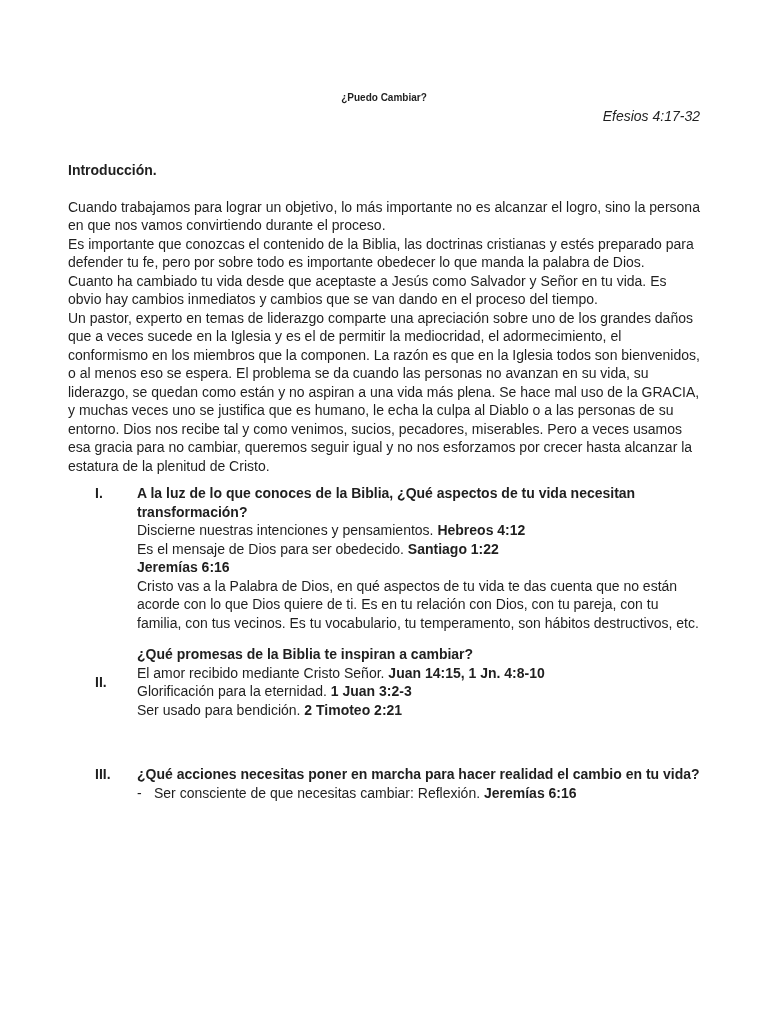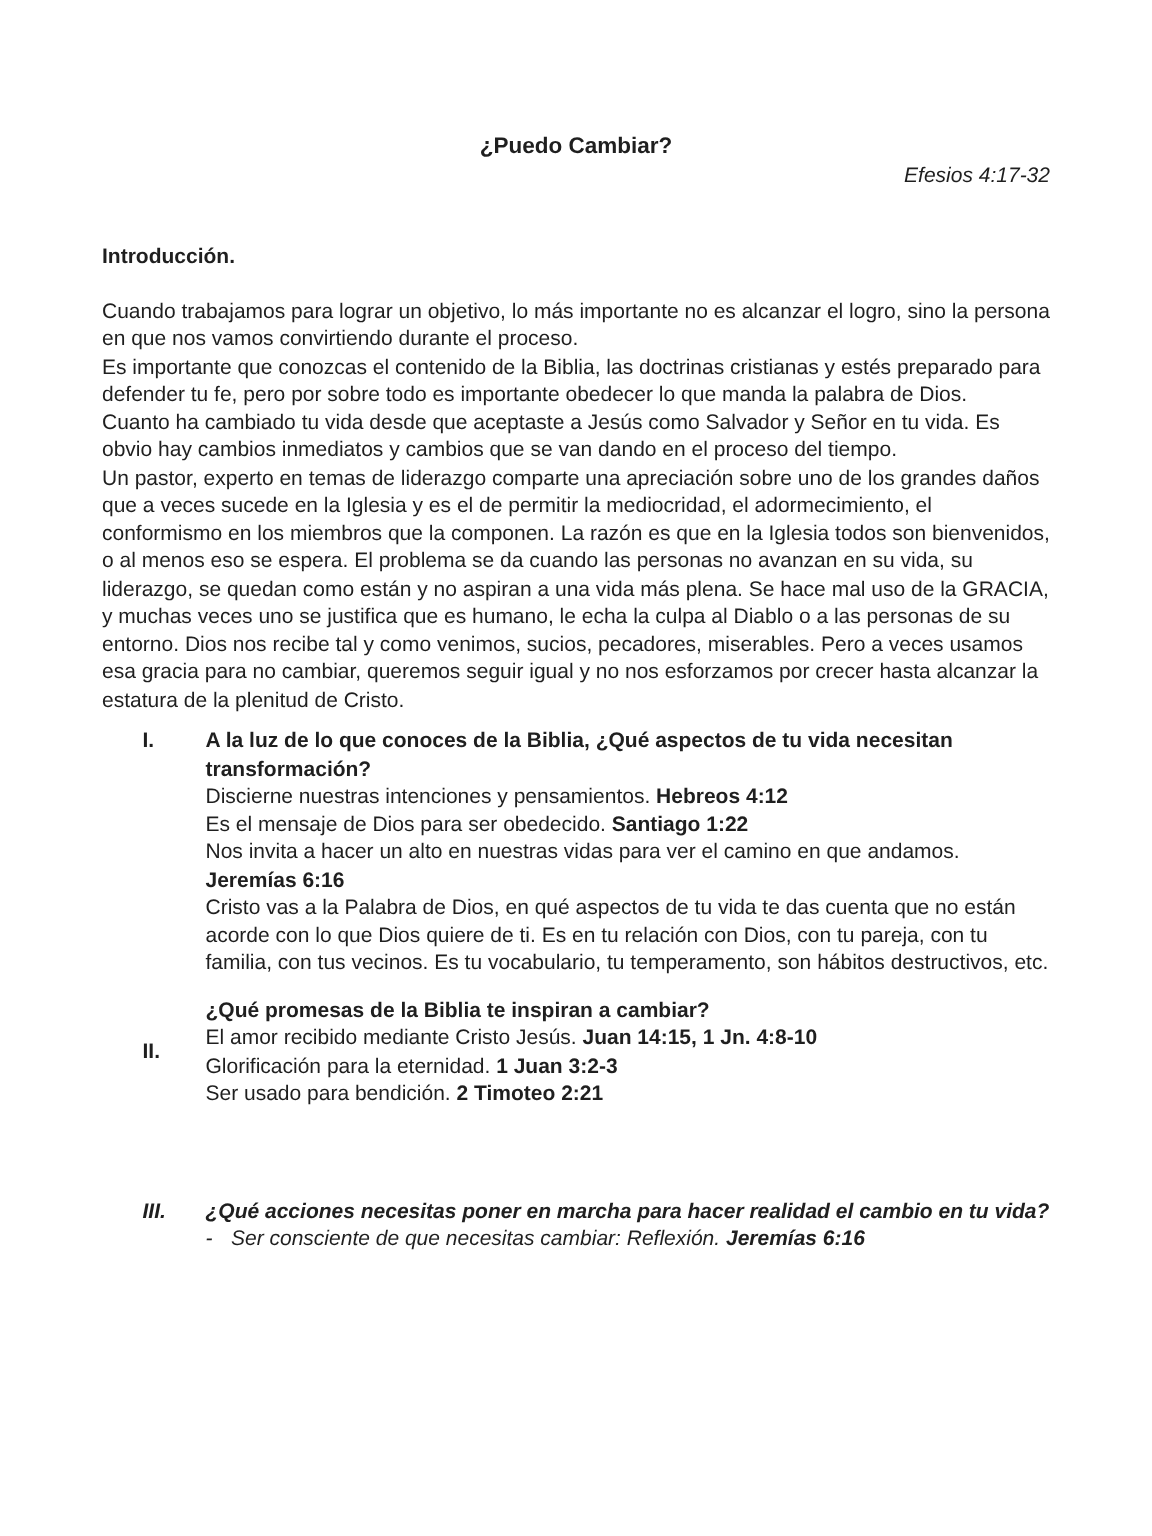--- a/index.html
+++ b/index.html
@@ -17,21 +17,21 @@
     background: #ffffff;
     overflow: hidden;
   }
   .content {
     padding: 88px 68px 0 68px;
     font-size: 14px;
     line-height: 18.5px;
   }
   .doc-title {
     font-weight: bold;
-    font-size: 15px;
+    font-size: 10px;
     line-height: 19px;
     text-align: center;
   }
   .doc-subtitle {
     font-style: italic;
     font-size: 14px;
     line-height: 19px;
     text-align: right;
   }
   .intro-heading {
@@ -39,21 +39,21 @@
     margin-top: 35px;
   }
   .intro-block { margin-top: 18px; }
   .intro-block p { margin: 0; }
   .section {
     display: flex;
     align-items: flex-start;
   }
   .section.s1 { margin-top: 9px; }
   .section.s2 { margin-top: 13px; align-items: center; }
-  .section.s3 { margin-top: 60px; font-style: italic; }
+  .section.s3 { margin-top: 46px; }
   .sec-num {
     flex: 0 0 69px;
     padding-left: 27px;
     font-weight: bold;
   }
   .sec-body { flex: 1 1 auto; min-width: 0; }
   .sec-heading { font-weight: bold; }
   .sec-item .ref { font-weight: bold; }
   .sec-item .ref-line { font-weight: bold; display: block; }
   .dash-item { display: flex; }
@@ -77,30 +77,30 @@
       <p>Cuanto ha cambiado tu vida desde que aceptaste a Jesús como Salvador y Señor en tu vida. Es obvio hay cambios inmediatos y cambios que se van dando en el proceso del tiempo.</p>
       <p>Un pastor, experto en temas de liderazgo comparte una apreciación sobre uno de los grandes daños que a veces sucede en la Iglesia y es el de permitir la mediocridad, el adormecimiento, el conformismo en los miembros que la componen. La razón es que en la Iglesia todos son bienvenidos, o al menos eso se espera. El problema se da cuando las personas no avanzan en su vida, su liderazgo, se quedan como están y no aspiran a una vida más plena. Se hace mal uso de la GRACIA, y muchas veces uno se justifica que es humano, le echa la culpa al Diablo o a las personas de su entorno. Dios nos recibe tal y como venimos, sucios, pecadores, miserables. Pero a veces usamos esa gracia para no cambiar, queremos seguir igual y no nos esforzamos por crecer hasta alcanzar la estatura de la plenitud de Cristo.</p>
     </div>
 
     <div class="section s1">
       <div class="sec-num">I.</div>
       <div class="sec-body">
         <div class="sec-heading">A la luz de lo que conoces de la Biblia, ¿Qué aspectos de tu vida necesitan transformación?</div>
         <div class="sec-item"><span>Discierne nuestras intenciones y pensamientos. </span><span class="ref">Hebreos 4:12</span></div>
         <div class="sec-item"><span>Es el mensaje de Dios para ser obedecido. </span><span class="ref">Santiago 1:22</span></div>
-        <div class="sec-item"><span>Nos invita a hacer un alto en nuestras vidas para ver el camino en que andamos. </span><span class="ref-line">Jeremías 6:16</span></div>
+        <div class="sec-item"><span class="ref-line">Jeremías 6:16</span></div>
         <div class="sec-item"><span>Cristo vas a la Palabra de Dios, en qué aspectos de tu vida te das cuenta que no están acorde con lo que Dios quiere de ti. Es en tu relación con Dios, con tu pareja, con tu familia, con tus vecinos. Es tu vocabulario, tu temperamento, son hábitos destructivos, etc.</span><span class="ref"></span></div>
       </div>
     </div>
 
     <div class="section s2">
       <div class="sec-num">II.</div>
       <div class="sec-body">
         <div class="sec-heading">¿Qué promesas de la Biblia te inspiran a cambiar?</div>
-        <div class="sec-item"><span>El amor recibido mediante Cristo Jesús. </span><span class="ref">Juan 14:15, 1 Jn. 4:8-10</span></div>
+        <div class="sec-item"><span>El amor recibido mediante Cristo Señor. </span><span class="ref">Juan 14:15, 1 Jn. 4:8-10</span></div>
         <div class="sec-item"><span>Glorificación para la eternidad. </span><span class="ref">1 Juan 3:2-3</span></div>
         <div class="sec-item"><span>Ser usado para bendición. </span><span class="ref">2 Timoteo 2:21</span></div>
       </div>
     </div>
 
     <div class="section s3">
       <div class="sec-num">III.</div>
       <div class="sec-body">
         <div class="sec-heading">¿Qué acciones necesitas poner en marcha para hacer realidad el cambio en tu vida?</div>
         <div class="sec-item dash-item">

